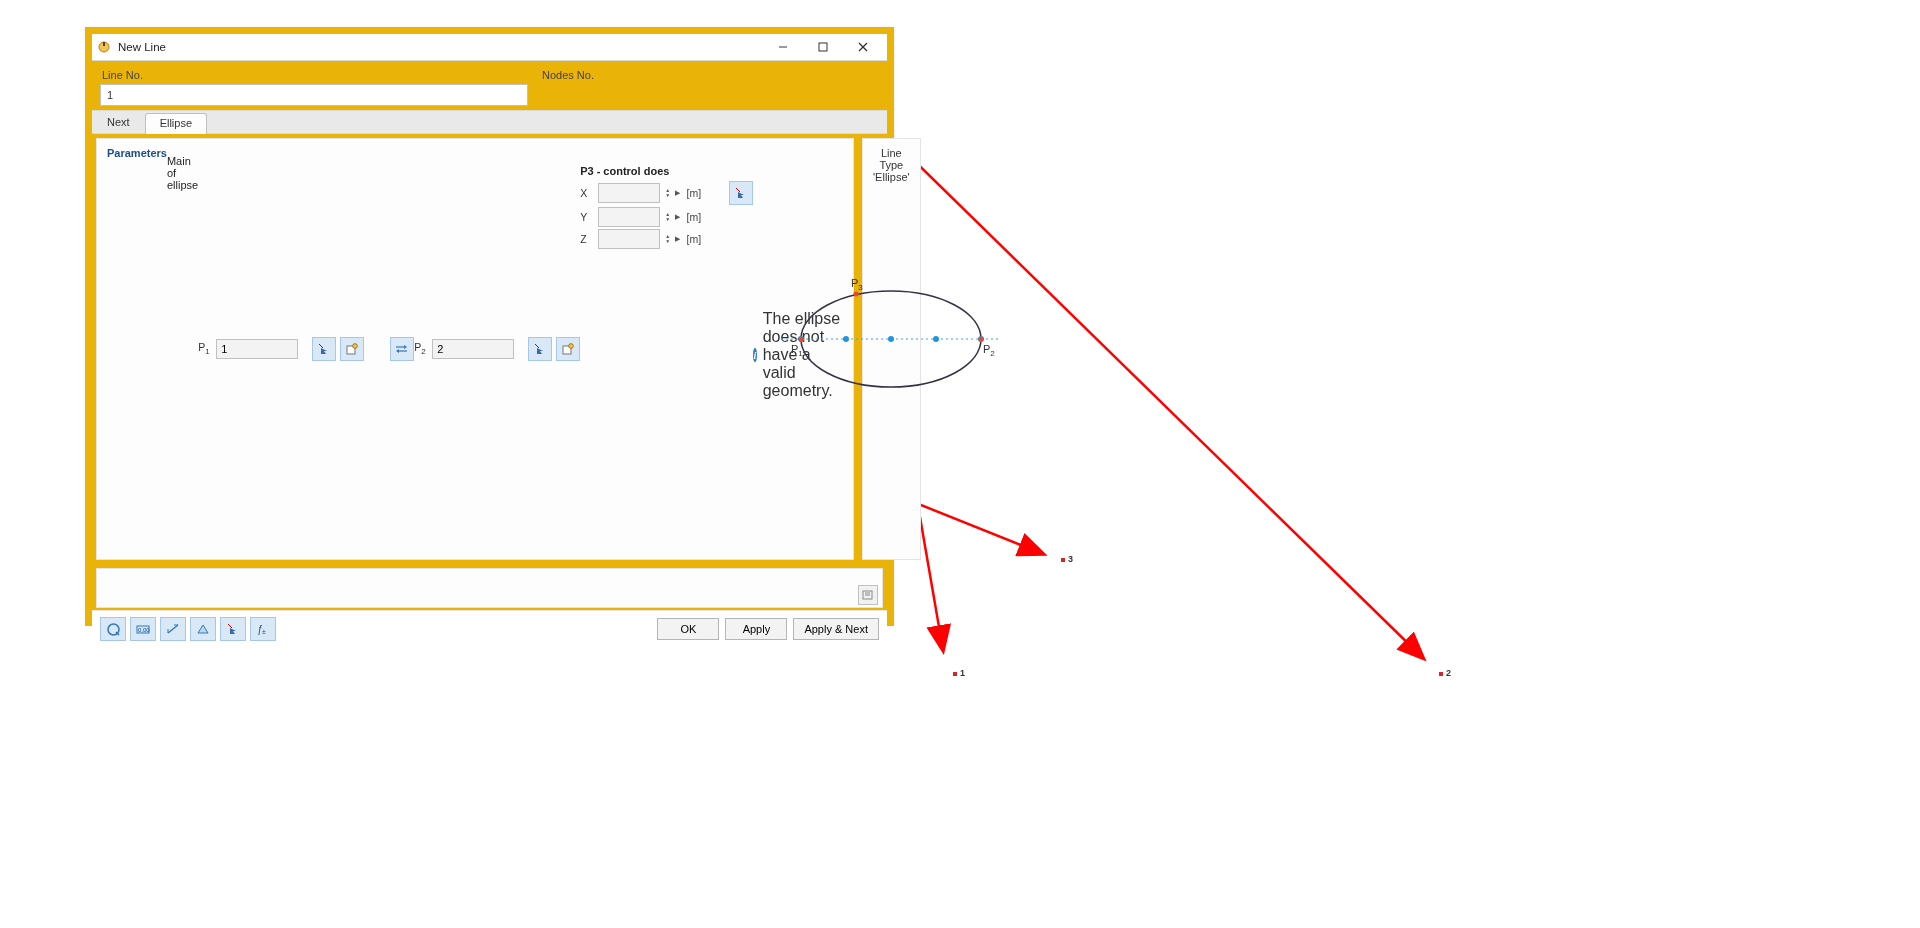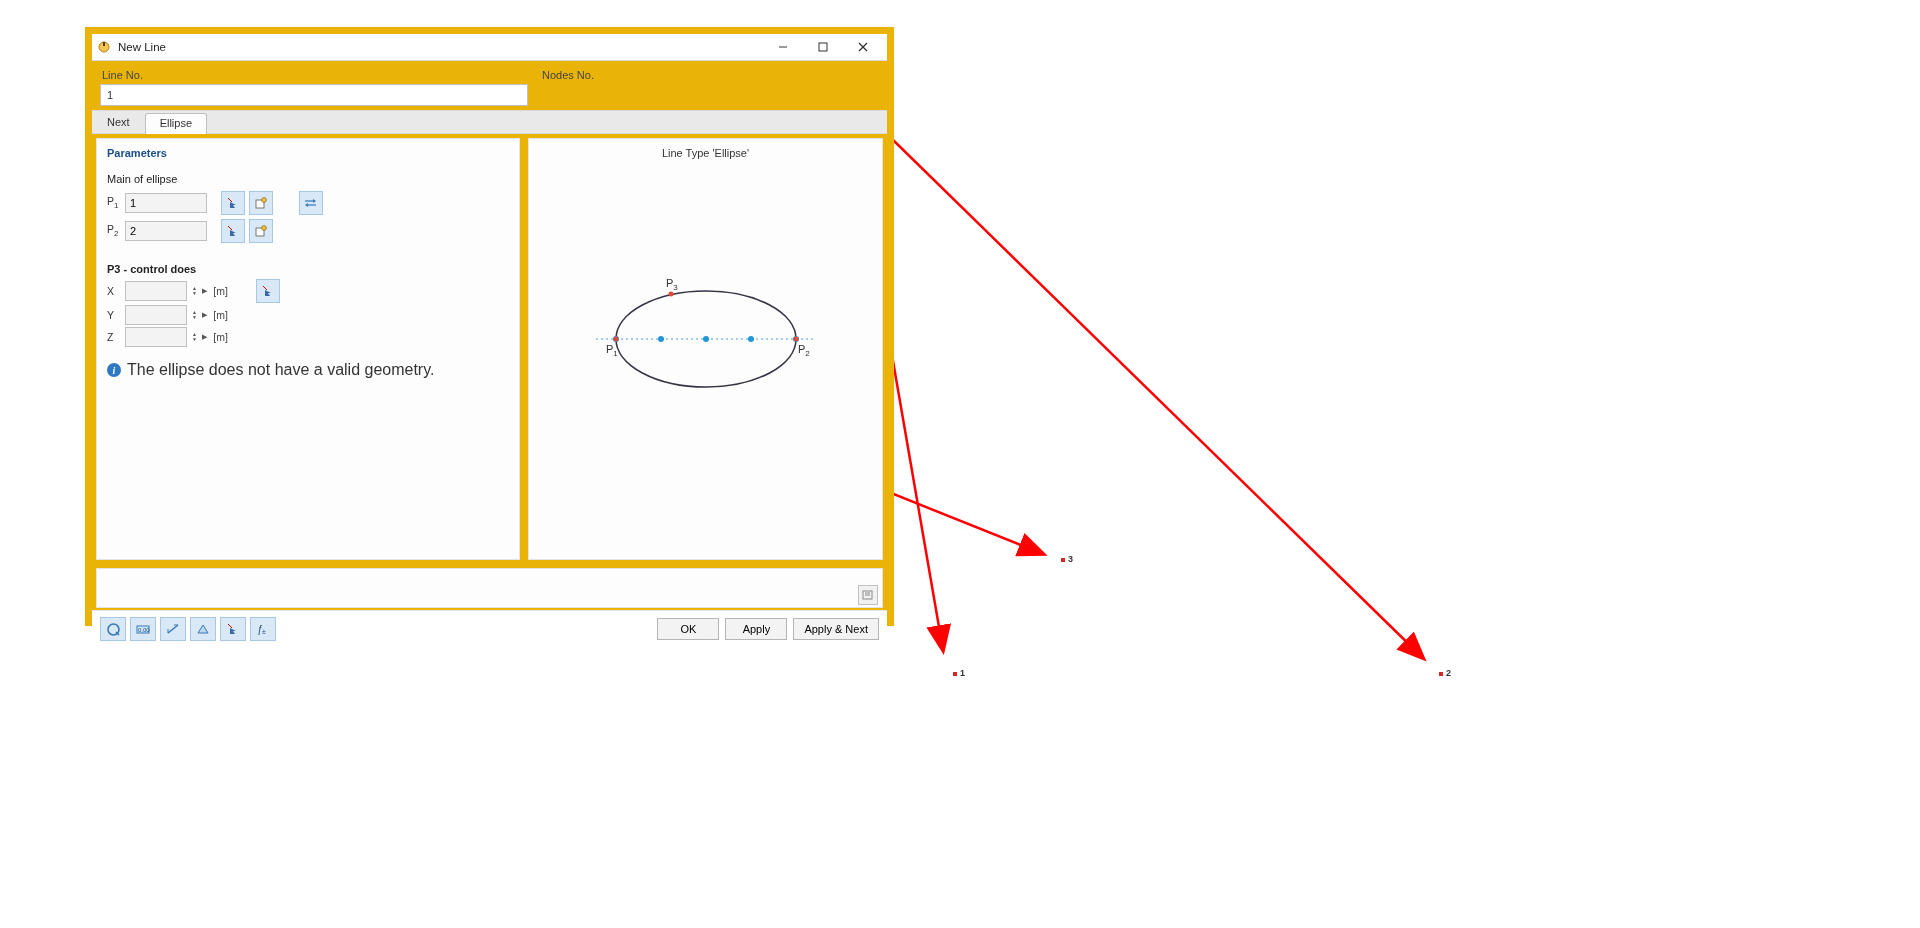--- a/index.html
+++ b/index.html
@@ -23,21 +23,21 @@
   .small-btn{width:22px;height:22px;border:1px solid #a7c7e7;background:#d9e8f6;display:flex;align-items:center;justify-content:center;}
   .small-btn.plain{background:#f1f1f1;border-color:#c0c0c0;}
   .small-btn svg{display:block;}
   
   .tabbar{background:#e9e9e9;border-top:1px solid #d9d9d9;border-bottom:1px solid #d9d9d9;display:flex;padding:0 0 0 0;height:22px;margin-top:2px;}
   .tab{padding:3px 14px 2px;border:1px solid transparent;border-bottom:none;font-size:11px;color:#333;margin-top:1px;}
   .tab.active{background:#fdfdfd;border-color:#c0c0c0;border-radius:3px 3px 0 0;position:relative;top:1px;}
   
   .content{display:flex;height:430px;}
   .panel{border:1px solid #e4e4e4;margin:4px;background:#fdfdfd;padding:8px 10px;box-sizing:border-box;}
-  .panel-left{flex:0 0 424px;display:flex;flex-direction:column;}
+  .panel-left{flex:0 0 424px;display:flex;flex-direction:row;}
   .panel-right{flex:1 1 auto;position:relative;text-align:center;}
   .section-title{font-size:11px;color:#1a4e8a;font-weight:600;margin-bottom:6px;}
   .preview-title{font-size:11px;color:#333;margin-bottom:6px;}
   .form-row{display:flex;align-items:center;gap:4px;margin:2px 0;}
   .form-label{width:14px;font-size:10.5px;color:#333;}
   .form-label .sub{font-size:8px;vertical-align:sub;}
   .form-input{width:72px;height:18px;border:1px solid #c0c0c0;background:#f3f3f3;padding:0 4px;font-family:inherit;font-size:11px;}
   .spin{display:flex;flex-direction:column;justify-content:center;border:1px solid transparent;}
   .spin span{font-size:5px;line-height:5px;color:#555;}
   .unit{font-size:10.5px;color:#444;margin-left:2px;}

